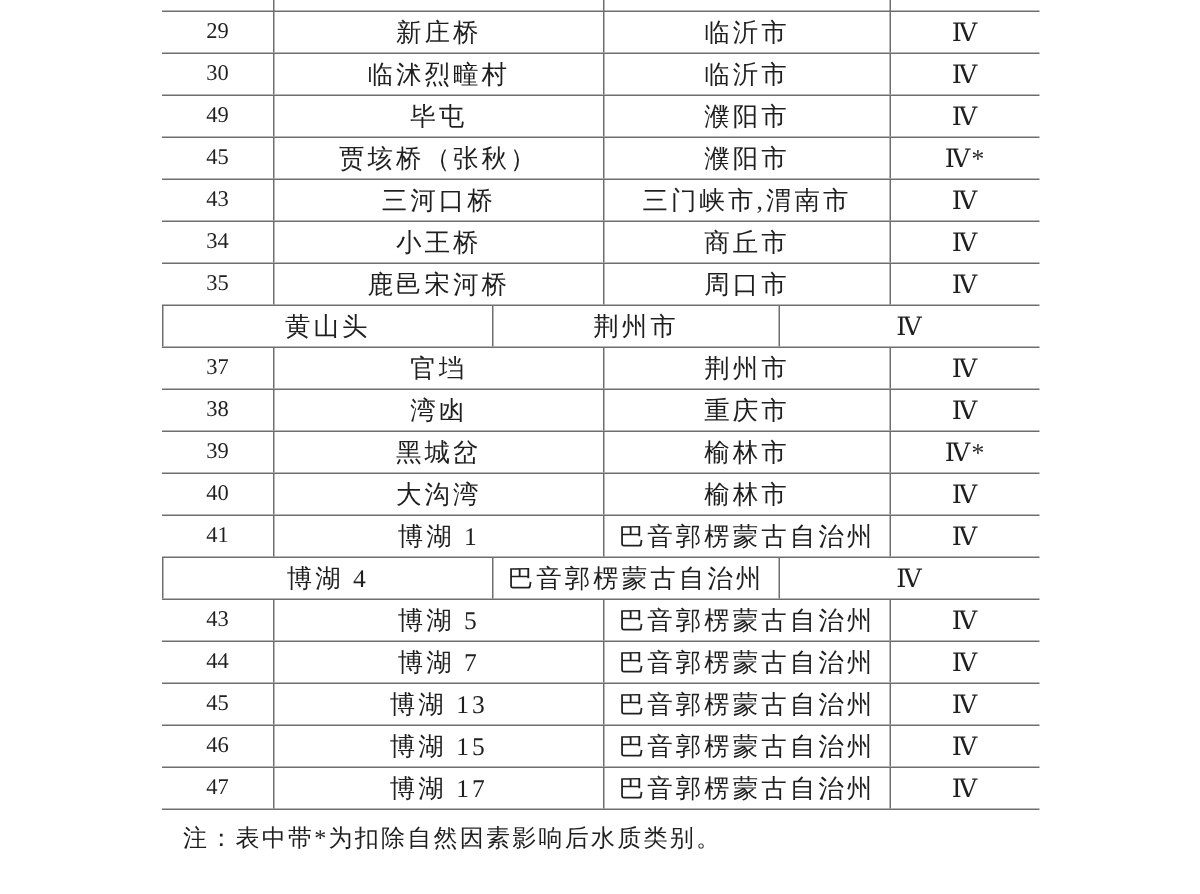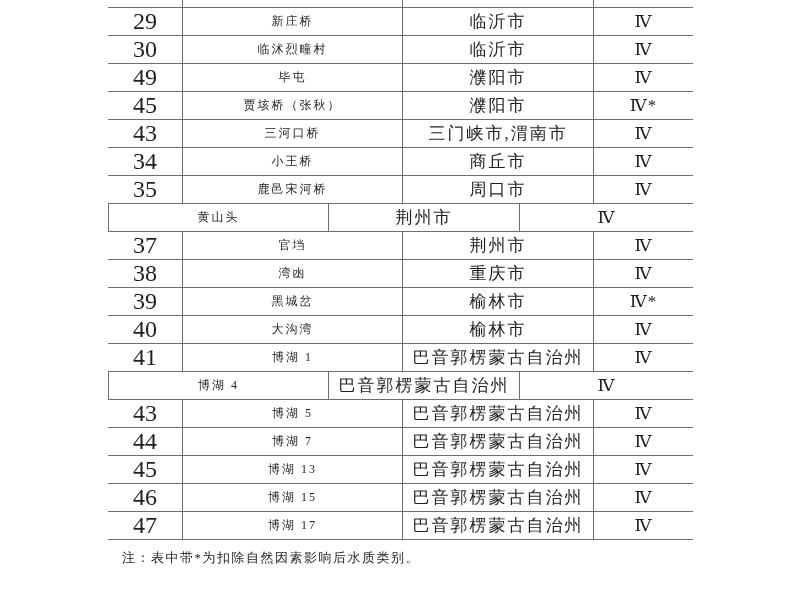--- a/index.html
+++ b/index.html
@@ -37,29 +37,29 @@
     height: 28px;
     box-sizing: border-box;
     border-bottom: 1px solid var(--line);
   }
   .cell {
     display: flex; align-items: center; justify-content: center;
     box-sizing: border-box;
     white-space: nowrap;
     overflow: hidden;
   }
-  .c-no    { width: 74px;  font-size: 24px; }
-  .c-name  { width: 220px; border-left: 1px solid var(--line); font-size: 12px; letter-spacing: 2px; }
+  .c-no    { width: 74px;  font-size: 15px; }
+  .c-name  { width: 220px; border-left: 1px solid var(--line); font-size: 17px; letter-spacing: 2px; }
   .c-city  { width: 191px; border-left: 1px solid var(--line); font-size: 17px; letter-spacing: 2px; text-align: center; }
   .c-grade { flex: 1;      border-left: 1px solid var(--line); font-size: 17px; letter-spacing: 1px; }
 
   .note {
     position: absolute;
     left: 122px; top: 549px;
-    font-size: 13px;
+    font-size: 16px;
     letter-spacing: 1.5px;
     white-space: nowrap;
   }
 </style>
 </head>
 <body>
 
 <div class="stub s1"></div>
 <div class="stub s2"></div>
 <div class="stub s3"></div>

